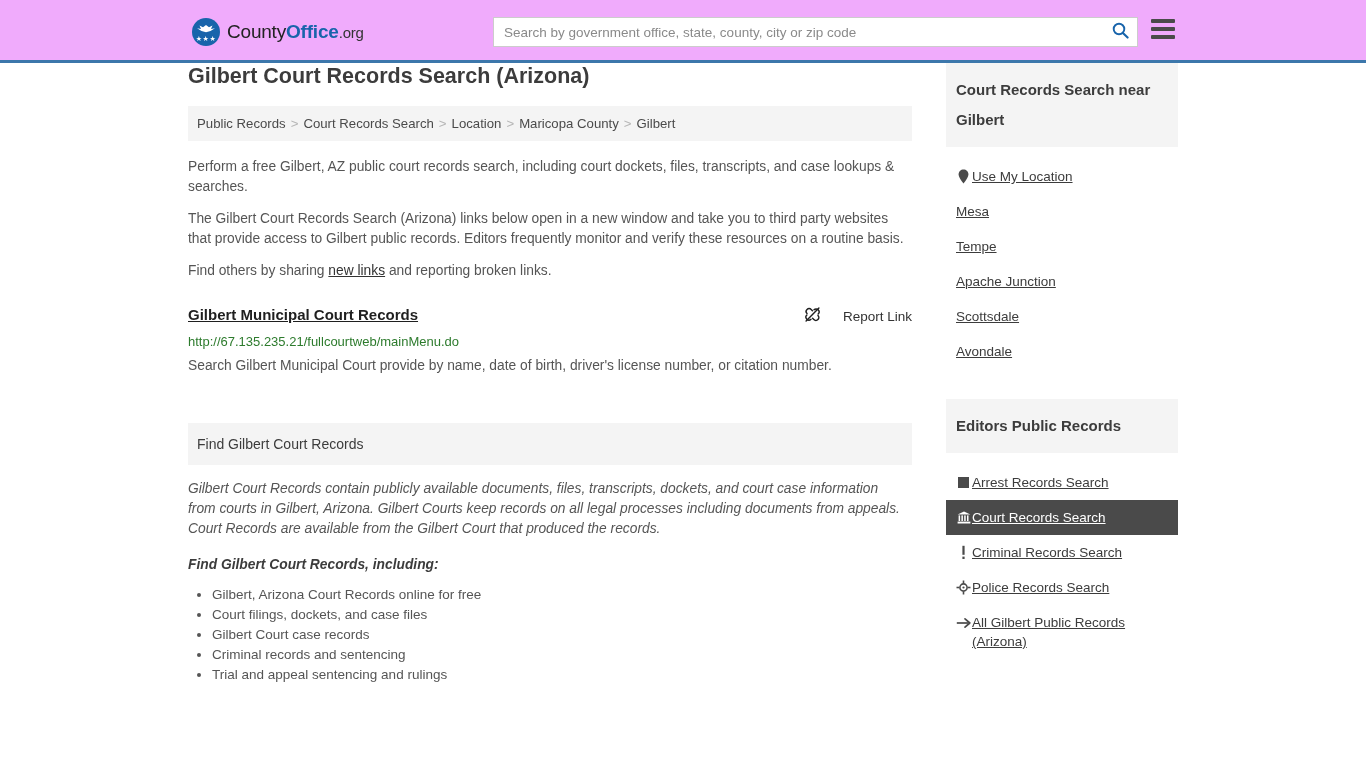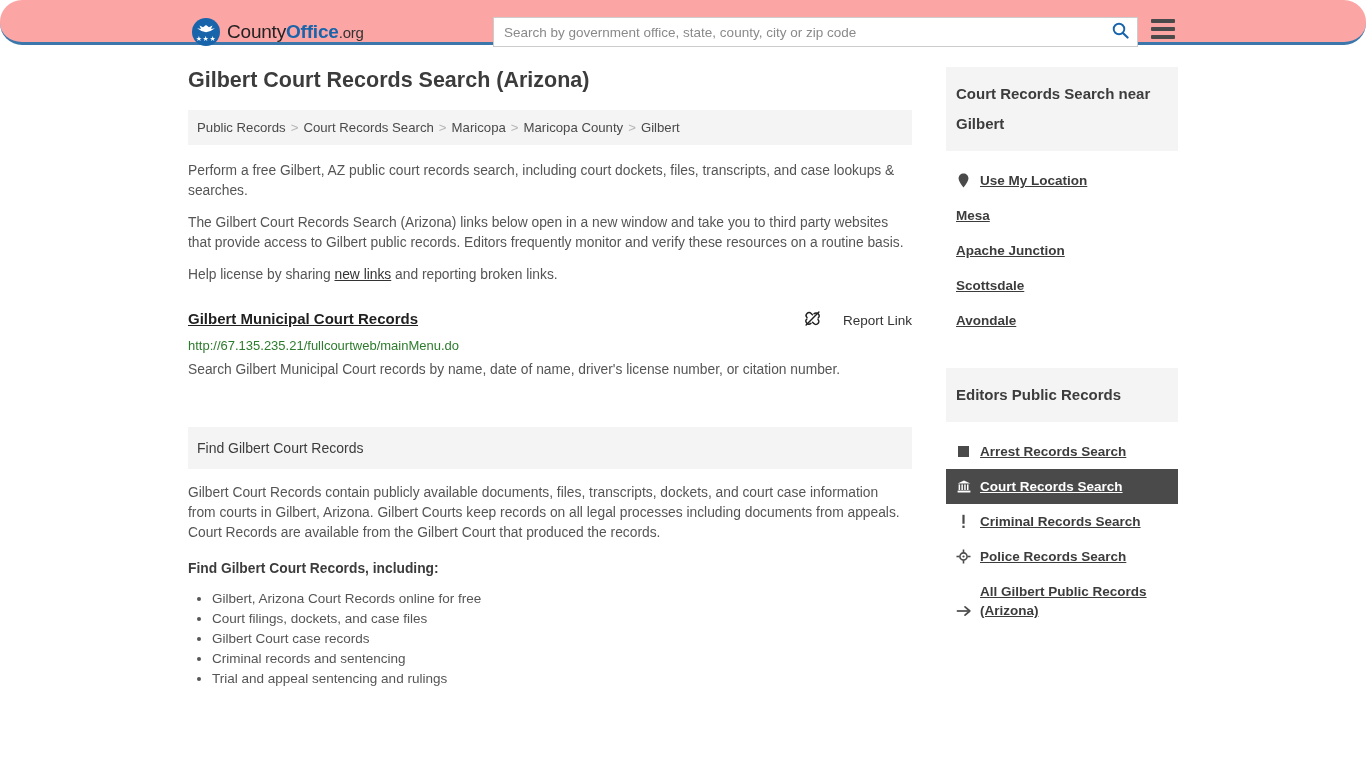--- a/index.html
+++ b/index.html
@@ -8,27 +8,26 @@
     margin: 0; padding: 0;
     width: 1366px; height: 768px;
     background: #ffffff;
     font-family: "Liberation Sans", sans-serif;
     -webkit-font-smoothing: antialiased;
   }
 
   
   .site-header {
     width: 100%;
-    height: 45px;
-    background: #fca5a5;
+    height: 63px;
+    background: #f0abfc;
     border-bottom: 3px solid #3c77ab;
     display: flex;
     align-items: center;
     position: relative;
-    border-radius: 22px;
   }
   .logo-wrap {
     position: absolute;
     left: 192px;
     top: 18px;
     display: flex;
     align-items: center;
     text-decoration: none;
   }
   .logo-mark {
@@ -108,21 +107,20 @@
     height: 4px;
     width: 100%;
     background: #4a4a4a;
     border-radius: 1px;
   }
 
   
   .page {
     position: relative;
     width: 1366px;
-    padding-top: 22px;
   }
   .container {
     width: 990px;
     margin: 0 auto;
     position: relative;
     display: flex;
     align-items: flex-start;
   }
   .main-col { width: 724px; flex: none; }
   .side-col { width: 232px; margin-left: 34px; flex: none; }
@@ -209,20 +207,21 @@
     font-size: 14px;
     font-weight: normal;
     color: #3c3c3c;
   }
   .section-body { padding-top: 14px; }
   .section-body p {
     margin: 0 12px 12px 0;
     font-size: 13.8px;
     line-height: 20px;
     color: #555555;
+    font-style: italic;
   }
   .section-body p.strong-lead {
     font-weight: bold;
     color: #3c3c3c;
     margin-top: 16px;
     margin-bottom: 10px;
   }
   ul.records-list {
     margin: 0;
     padding-left: 24px;
@@ -241,24 +240,23 @@
     background: #f4f4f4;
     padding: 12px 10px;
     font-size: 15px;
     font-weight: bold;
     color: #3c3c3c;
     line-height: 30px;
   }
   .widget-body { padding: 12px 0 0 0; }
   .side-link-row {
     display: flex;
-    align-items: flex-end;
+    align-items: flex-start;
     padding: 8px 10px;
-    gap: 9px;
-    font-weight: bold;
+    gap: 1px;
   }
   .side-link-row.highlight { background: #4a4a4a; }
   .side-link-row a {
     font-size: 13.5px;
     line-height: 19px;
     color: #3c3c3c;
     text-decoration: underline;
   }
   .side-link-row.highlight a { color: #ffffff; }
   .side-icon {
@@ -318,46 +316,46 @@
 </div>
 
 <div class="page">
   <div class="container">
 
     <div class="main-col">
 
       <h1 class="page-title">Gilbert Court Records Search (Arizona)</h1>
 
       <div class="breadcrumb">
-        <a href="#">Public Records</a><span class="sep">&gt;</span><a href="#">Court Records Search</a><span class="sep">&gt;</span><a href="#">Maricopa</a><span class="sep">&gt;</span><a href="#">Maricopa County</a><span class="sep">&gt;</span><a href="#">Gilbert</a>
+        <a href="#">Public Records</a><span class="sep">&gt;</span><a href="#">Court Records Search</a><span class="sep">&gt;</span><a href="#">Location</a><span class="sep">&gt;</span><a href="#">Maricopa County</a><span class="sep">&gt;</span><a href="#">Gilbert</a>
       </div>
 
       <p class="body-text">Perform a free Gilbert, AZ public court records search, including court dockets, files, transcripts, and case lookups &amp; searches.</p>
       <p class="body-text">The Gilbert Court Records Search (Arizona) links below open in a new window and take you to third party websites that provide access to Gilbert public records. Editors frequently monitor and verify these resources on a routine basis.</p>
 
-      <p class="body-text"><span>Help license by sharing </span><a class="inline-link" href="#">new links</a><span> and reporting broken links.</span></p>
+      <p class="body-text"><span>Find others by sharing </span><a class="inline-link" href="#">new links</a><span> and reporting broken links.</span></p>
 
       <div class="record-entry">
         <div class="record-head">
           <a class="record-title" href="#">Gilbert Municipal Court Records</a>
           <a class="report-link" href="#">
             <span>
               <svg width="17" height="17" viewBox="0 0 18 18" aria-hidden="true">
                 <path d="M3.2 8.0 a3.1 3.1 0 0 1 4.4 -4.4 l1.3 1.3" fill="none" stroke="#1f1f1f" stroke-width="1.5" stroke-linecap="round"></path>
                 <path d="M14.8 10.0 a3.1 3.1 0 0 1 -4.4 4.4 l-1.3 -1.3" fill="none" stroke="#1f1f1f" stroke-width="1.5" stroke-linecap="round"></path>
                 <path d="M3.0 9.5 a3.1 3.1 0 0 0 4.4 4.4" fill="none" stroke="#1f1f1f" stroke-width="1.5" stroke-linecap="round"></path>
                 <path d="M15.0 8.5 a3.1 3.1 0 0 0 -4.4 -4.4" fill="none" stroke="#1f1f1f" stroke-width="1.5" stroke-linecap="round"></path>
                 <line x1="2.2" y1="15.8" x2="15.8" y2="2.2" stroke="#1f1f1f" stroke-width="1.5" stroke-linecap="round"></line>
               </svg>
             </span>
             <span>Report Link</span>
           </a>
         </div>
         <a class="record-url" href="#">http://67.135.235.21/fullcourtweb/mainMenu.do</a>
-        <p class="record-desc">Search Gilbert Municipal Court records by name, date of name, driver's license number, or citation number.</p>
+        <p class="record-desc">Search Gilbert Municipal Court provide by name, date of birth, driver's license number, or citation number.</p>
       </div>
 
       <div class="section-head">Find Gilbert Court Records</div>
       <div class="section-body">
         <p>Gilbert Court Records contain publicly available documents, files, transcripts, dockets, and court case information from courts in Gilbert, Arizona. Gilbert Courts keep records on all legal processes including documents from appeals. Court Records are available from the Gilbert Court that produced the records.</p>
         <p class="strong-lead">Find Gilbert Court Records, including:</p>
         <ul class="records-list">
           <li>Gilbert, Arizona Court Records online for free</li>
           <li>Court filings, dockets, and case files</li>
           <li>Gilbert Court case records</li>
@@ -379,20 +377,23 @@
                 <path d="M5.5 0.6 C2.7 0.6 0.6 2.7 0.6 5.4 C0.6 8.6 5.5 14.4 5.5 14.4 C5.5 14.4 10.4 8.6 10.4 5.4 C10.4 2.7 8.3 0.6 5.5 0.6 Z" fill="#4a4a4a"></path>
               </svg>
             </span>
             <a href="#">Use My Location</a>
           </div>
 
           <div class="side-link-row">
             <a href="#">Mesa</a>
           </div>
           <div class="side-link-row">
+            <a href="#">Tempe</a>
+          </div>
+          <div class="side-link-row">
             <a href="#">Apache Junction</a>
           </div>
           <div class="side-link-row">
             <a href="#">Scottsdale</a>
           </div>
           <div class="side-link-row">
             <a href="#">Avondale</a>
           </div>
         </div>
       </div>

